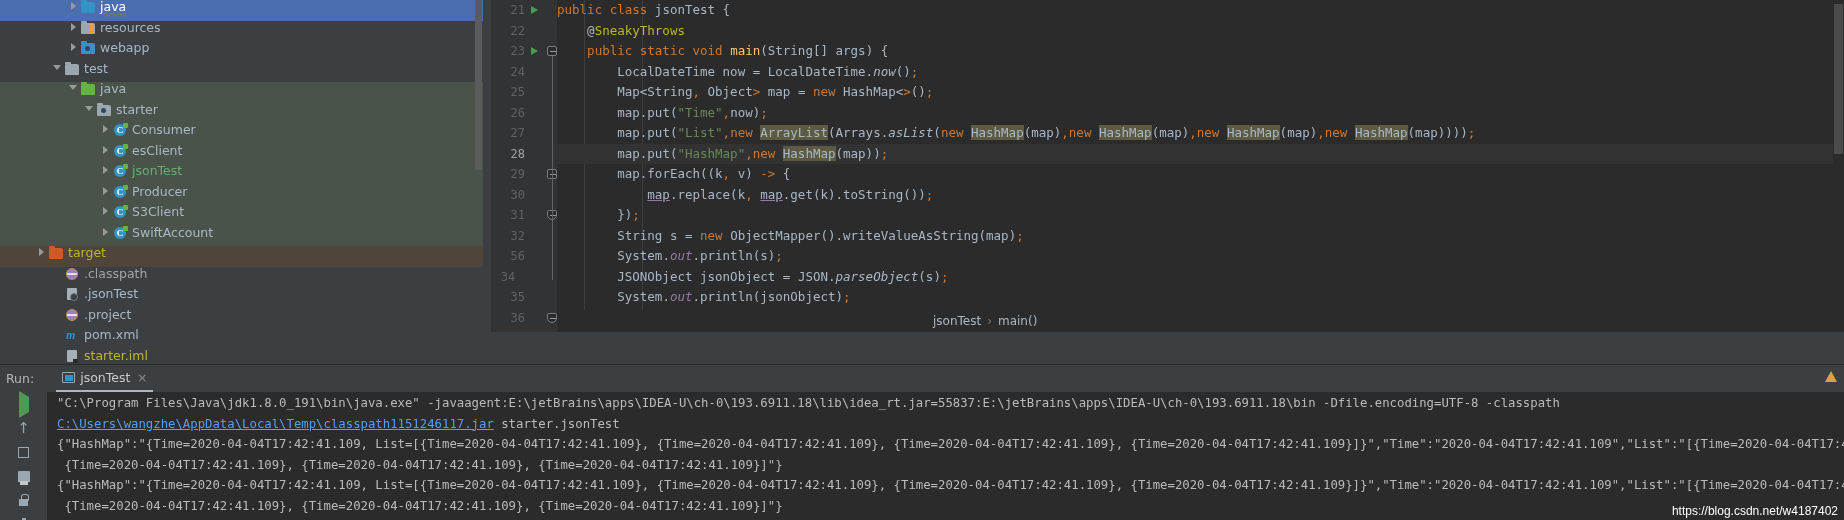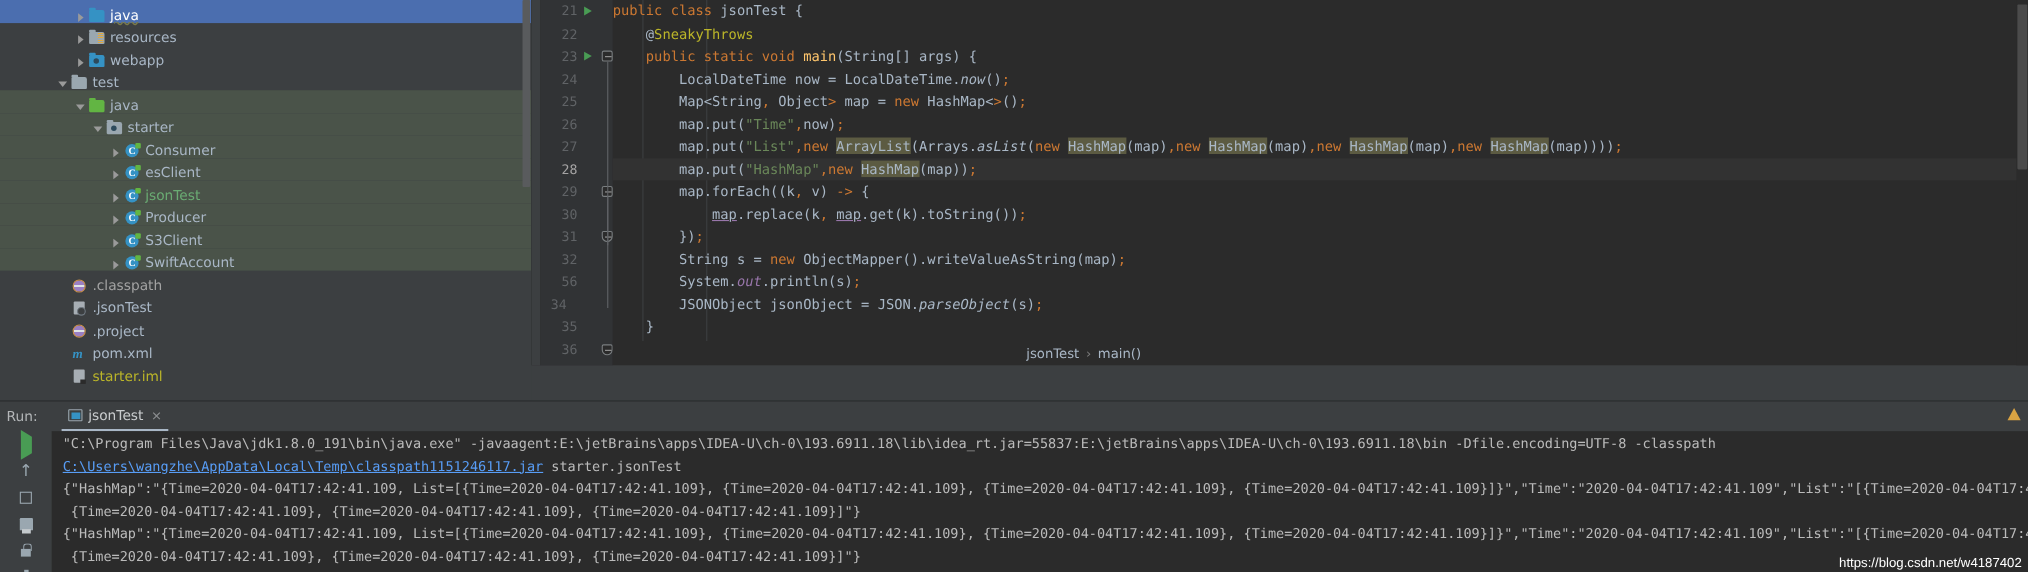--- a/index.html
+++ b/index.html
@@ -15,21 +15,21 @@
 
   
   .top-split { position:absolute; left:0; top:0; width:1844px; height:364px; display:flex; }
 
   
   .tree-pane {
     width:483px; height:364px; background:#3c3f41; position:relative;
     overflow:hidden; flex:none;
   }
   .tree-row {
-    height:20.5px; display:flex; align-items:flex-end;
+    height:20.5px; display:flex; align-items:flex-start;
     white-space:nowrap; padding-right:16px; position:relative;
   }
   .tree-row.sel-blue { background:#4b6eaf; }
   .tree-row.bg-green { background:#4a5349; }
   .tree-row.bg-brown { background:#50453b; }
   .arrow {
     width:11px; height:11px; flex:none; margin-right:2px;
     position:relative;
   }
   .arrow.closed::before {
@@ -267,20 +267,27 @@
               <span class="ic-class">C</span>
             </span>
             <span class="tlabel" style="color:#a9b7c6">S3Client</span>
           </div>
           <div class="tree-row bg-green" style="padding-left: 100px;">
             <span class="arrow closed"></span>
             <span class="ticon">
               <span class="ic-class">C</span>
             </span>
             <span class="tlabel" style="color:#a9b7c6">SwiftAccount</span>
+          </div>
+          <div class="tree-row bg-brown" style="padding-left: 36px;">
+            <span class="arrow closed"></span>
+            <span class="ticon">
+              <span class="ic-folder orange"></span>
+            </span>
+            <span class="tlabel" style="color:#bbb529">target</span>
           </div>
           <div class="tree-row" style="padding-left: 52px;">
             <span class="arrow"></span>
             <span class="ticon">
               <span class="ic-purple"></span>
             </span>
             <span class="tlabel" style="color:#a3a3a3">.classpath</span>
           </div>
           <div class="tree-row" style="padding-left: 52px;">
             <span class="arrow"></span>
@@ -357,20 +364,21 @@
             <div class="cline">        <span class="txt">Map</span><span class="txt">&lt;</span><span class="txt">String</span><span class="semi">,</span> <span class="txt">Object</span><span class="semi">&gt;</span> <span class="txt">map</span> <span class="txt">=</span> <span class="kw">new</span> <span class="txt">HashMap</span><span class="txt">&lt;</span><span class="semi">&gt;</span><span class="txt">(</span><span class="txt">)</span><span class="semi">;</span></div>
             <div class="cline">        <span class="txt">map</span><span class="txt">.</span><span class="txt">put</span><span class="txt">(</span><span class="str">"Time"</span><span class="semi">,</span><span class="txt">now</span><span class="txt">)</span><span class="semi">;</span></div>
             <div class="cline">        <span class="txt">map</span><span class="txt">.</span><span class="txt">put</span><span class="txt">(</span><span class="str">"List"</span><span class="semi">,</span><span class="kw">new</span> <span class="ident-hl">ArrayList</span><span class="txt">(</span><span class="txt">Arrays</span><span class="txt">.</span><span class="smth">asList</span><span class="txt">(</span><span class="kw">new</span> <span class="ident-hl">HashMap</span><span class="txt">(</span><span class="txt">map</span><span class="txt">)</span><span class="semi">,</span><span class="kw">new</span> <span class="ident-hl">HashMap</span><span class="txt">(</span><span class="txt">map</span><span class="txt">)</span><span class="semi">,</span><span class="kw">new</span> <span class="ident-hl">HashMap</span><span class="txt">(</span><span class="txt">map</span><span class="txt">)</span><span class="semi">,</span><span class="kw">new</span> <span class="ident-hl">HashMap</span><span class="txt">(</span><span class="txt">map</span><span class="txt">)</span><span class="txt">)</span><span class="txt">)</span><span class="txt">)</span><span class="semi">;</span></div>
             <div class="cline" style="background: rgb(50, 50, 50);">        <span class="txt">map</span><span class="txt">.</span><span class="txt">put</span><span class="txt">(</span><span class="str">"HashMap"</span><span class="semi">,</span><span class="kw">new</span> <span class="ident-hl">HashMap</span><span class="txt">(</span><span class="txt">map</span><span class="txt">)</span><span class="txt">)</span><span class="semi">;</span></div>
             <div class="cline">        <span class="txt">map</span><span class="txt">.</span><span class="txt">forEach</span><span class="txt">(</span><span class="txt">(</span><span class="txt">k</span><span class="semi">,</span> <span class="txt">v</span><span class="txt">)</span> <span class="semi">-</span><span class="semi">&gt;</span> <span class="txt">{</span></div>
             <div class="cline">            <span class="var-und">map</span><span class="txt">.</span><span class="txt">replace</span><span class="txt">(</span><span class="txt">k</span><span class="semi">,</span> <span class="var-und">map</span><span class="txt">.</span><span class="txt">get</span><span class="txt">(</span><span class="txt">k</span><span class="txt">)</span><span class="txt">.</span><span class="txt">toString</span><span class="txt">(</span><span class="txt">)</span><span class="txt">)</span><span class="semi">;</span></div>
             <div class="cline">        <span class="txt">}</span><span class="txt">)</span><span class="semi">;</span></div>
             <div class="cline">        <span class="txt">String</span> <span class="txt">s</span> <span class="txt">=</span> <span class="kw">new</span> <span class="txt">ObjectMapper</span><span class="txt">(</span><span class="txt">)</span><span class="txt">.</span><span class="txt">writeValueAsString</span><span class="txt">(</span><span class="txt">map</span><span class="txt">)</span><span class="semi">;</span></div>
             <div class="cline">        <span class="txt">System</span><span class="txt">.</span><span class="sfld">out</span><span class="txt">.</span><span class="txt">println</span><span class="txt">(</span><span class="txt">s</span><span class="txt">)</span><span class="semi">;</span></div>
             <div class="cline">        <span class="txt">JSONObject</span> <span class="txt">jsonObject</span> <span class="txt">=</span> <span class="txt">JSON</span><span class="txt">.</span><span class="smth">parseObject</span><span class="txt">(</span><span class="txt">s</span><span class="txt">)</span><span class="semi">;</span></div>
+            <div class="cline">        <span class="txt">System</span><span class="txt">.</span><span class="sfld">out</span><span class="txt">.</span><span class="txt">println</span><span class="txt">(</span><span class="txt">jsonObject</span><span class="txt">)</span><span class="semi">;</span></div>
             <div class="cline">    <span class="txt">}</span></div>
             <div class="cline"><span class="txt">}</span></div>
           </div>
       </div>
       <div class="breadcrumb">
         <span>jsonTest</span>
         <span class="bc-sep">›</span>
         <span>main()</span>
       </div>
       <div class="ed-scroll">

